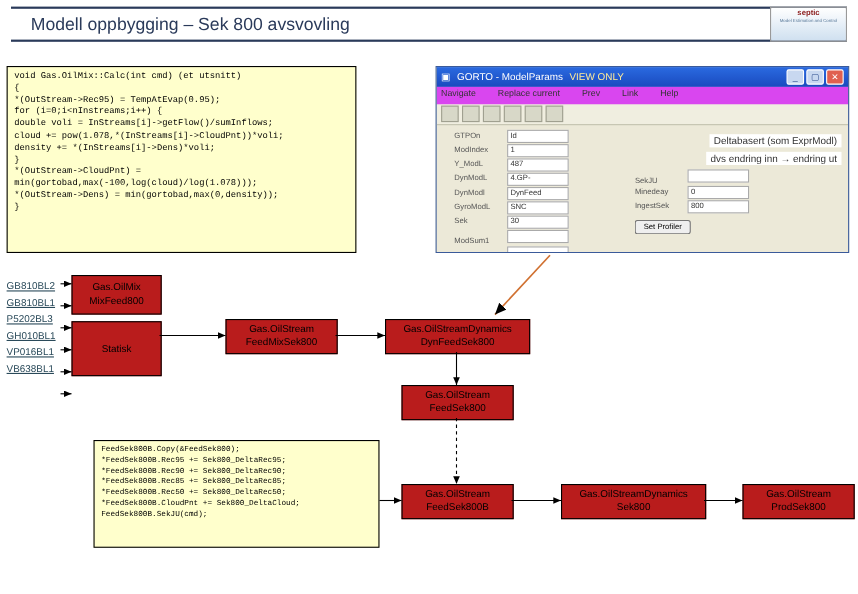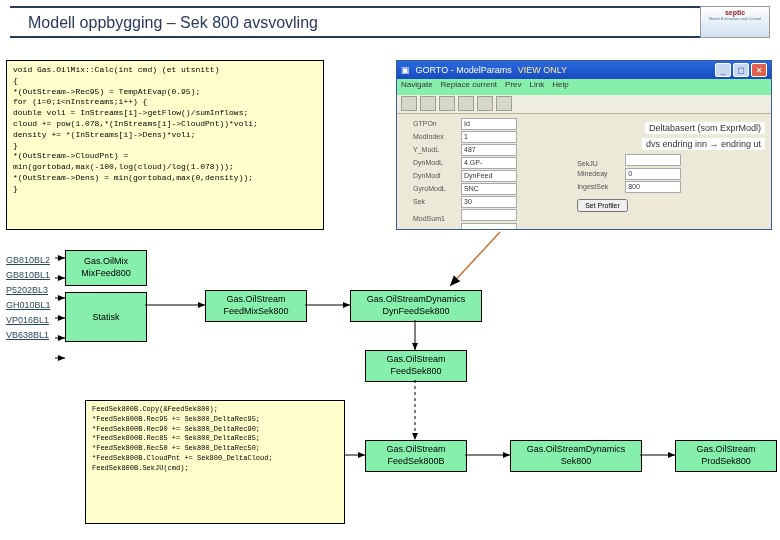--- a/index.html
+++ b/index.html
@@ -7,40 +7,40 @@
 .title{font-size:16px;color:#2a3a5a;font-weight:normal}
 .logo{position:absolute;right:0;top:-2px;width:70px;height:32px;background:linear-gradient(to bottom,#fff,#cfe0f0);border:1px solid #999;font-size:7px;text-align:center;color:#8a1a1a;font-weight:bold;padding-top:2px;box-sizing:border-box}
 .logo .small{font-size:4px;color:#5a7a9a;font-weight:normal}
 .codeblock{position:absolute;left:6px;top:60px;width:318px;height:170px;background:#ffffcc;border:1px solid #000;padding:4px 6px;font-family:"Courier New",monospace;font-size:8px;line-height:1.35;box-sizing:border-box}
 .windowshot{position:absolute;left:396px;top:60px;width:376px;height:170px;border:1px solid #3a5a9a;background:#ece9d8;box-sizing:border-box;overflow:hidden}
 .win-title{height:18px;background:linear-gradient(to bottom,#2a6ae0,#1a4abf);color:#fff;font-size:9px;display:flex;align-items:center;padding:0 4px;gap:6px}
 .win-title .ro{color:#ffeb99}
 .win-ctrl{margin-left:auto;display:flex;gap:2px}
 .win-btn{width:14px;height:12px;background:#c8d8f0;border:1px solid #fff;border-radius:2px;display:flex;align-items:center;justify-content:center;font-size:8px;color:#2a4a8a}
 .win-btn.close{background:#e06050;color:#fff}
-.win-menu{height:14px;background:#86efac;font-size:8px;padding:1px 4px;color:#333;display:flex;gap:8px}
+.win-menu{height:14px;background:#d946ef;font-size:8px;padding:1px 4px;color:#333;display:flex;gap:20px}
 .win-tool{height:16px;background:#f0eee0;border-bottom:1px solid #b5b5a0;display:flex;gap:3px;padding:1px 4px}
 .tool-item{width:14px;height:13px;background:#d8d8c8;border:1px solid #a0a090}
 .win-body{position:relative;height:calc(100% - 48px);background:#ece9d8;padding:3px 16px;font-size:7px;color:#333}
 .param-left{float:left;width:44%}
 .param-right{float:right;width:52%}
 .param-row{margin:1px 0}
 .param-lbl{display:inline-block;width:48px;color:#555}
 .param-val{display:inline-block;background:#fff;border:1px solid #aaa;padding:0 2px;min-width:50px;height:10px;line-height:10px}
 .callout{position:absolute;right:6px;background:#fff;padding:1px 4px;font-size:9px;color:#333;z-index:10}
 .callout1{top:8px}
 .callout2{top:24px}
 .side-labels{position:absolute;left:6px;top:250px;width:50px;font-size:9px}
 .side-labels div{color:#2a4a5a;margin:5px 0;text-decoration:underline}
-.yellowbox{position:absolute;background:#86efac;border:1px solid #000;text-align:center;display:flex;flex-direction:column;justify-content:center;font-size:9px}
+.yellowbox{position:absolute;background:#b91c1c;border:1px solid #000;text-align:center;display:flex;flex-direction:column;justify-content:center;font-size:9px}
 .box-small{width:80px;height:34px}
 .box-static{width:80px;height:48px}
 .box-gs{width:100px;height:30px}
 .box-l{line-height:1.3}
-.codeblock2{position:absolute;left:85px;top:400px;width:260px;height:124px;background:#ffffcc;border:1px solid #000;padding:4px 6px;font-family:"Courier New",monospace;font-size:7px;line-height:1.4;box-sizing:border-box}
+.codeblock2{position:absolute;left:85px;top:400px;width:260px;height:98px;background:#ffffcc;border:1px solid #000;padding:4px 6px;font-family:"Courier New",monospace;font-size:7px;line-height:1.4;box-sizing:border-box}
 svg.arrows{position:absolute;left:0;top:0;width:780px;height:540px;pointer-events:none}
 </style>
 </head>
 <body>
 
 <div class="header">
   <span class="title">Modell oppbygging – Sek 800 avsvovling</span>
   <div class="logo">
     <div>septic</div>
     <div class="small">Model Estimation and Control</div>

